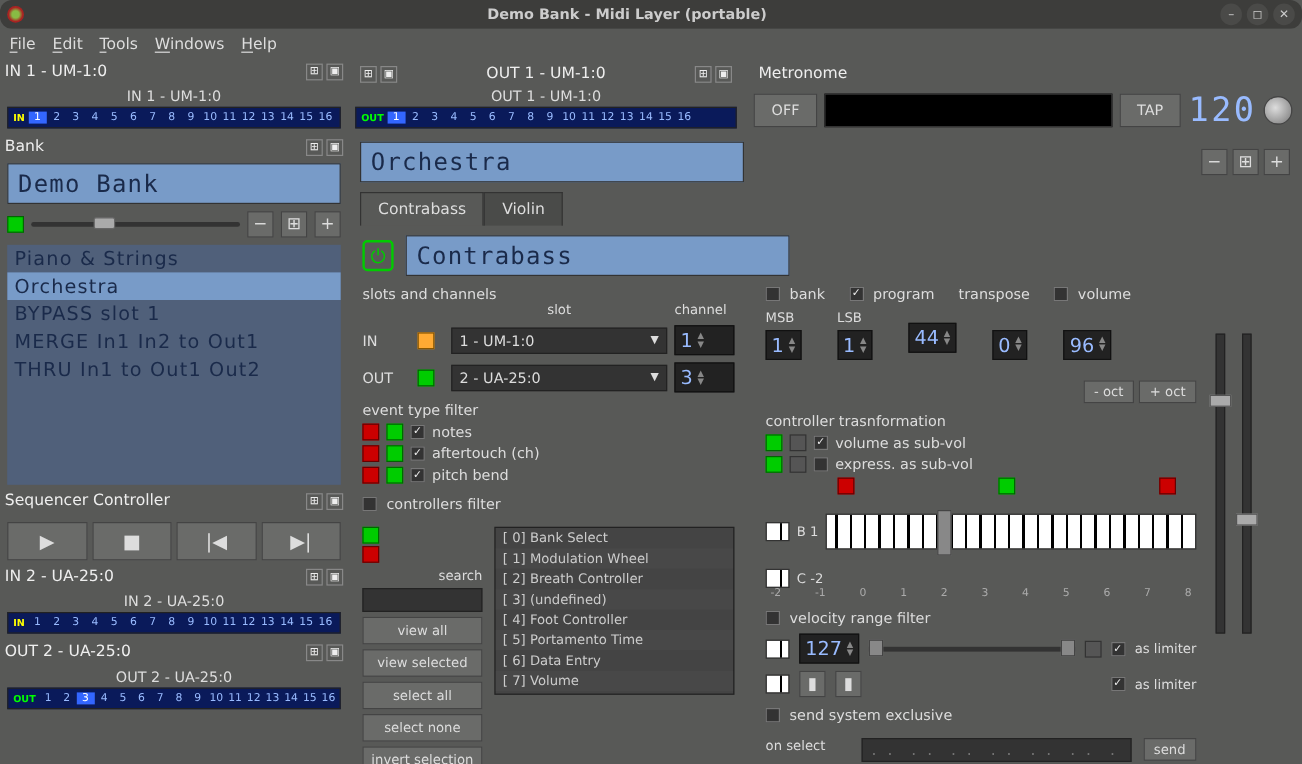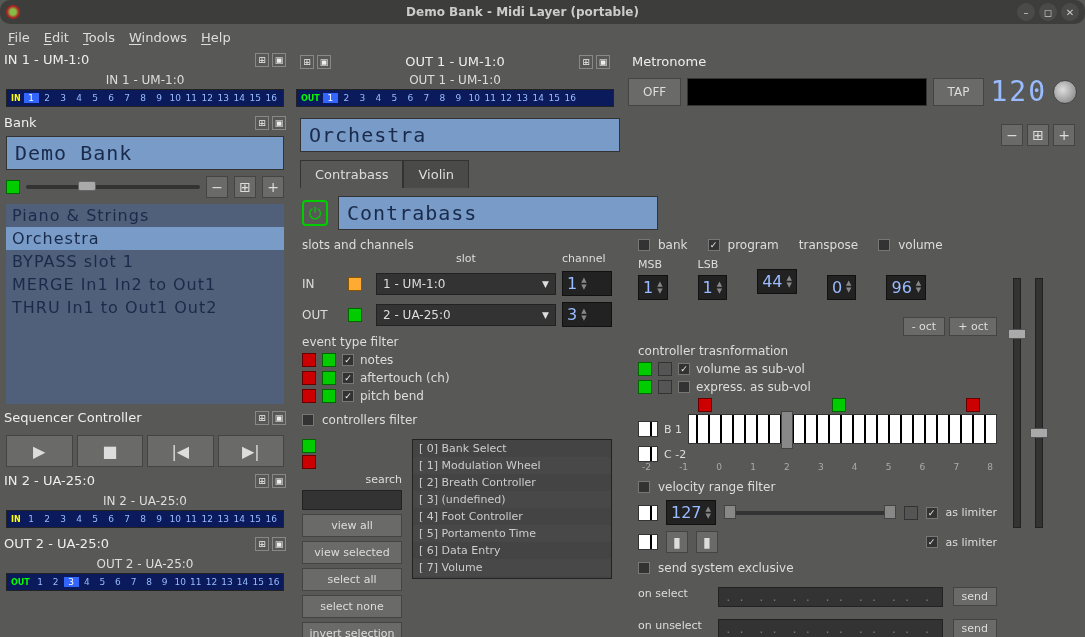--- a/index.html
+++ b/index.html
@@ -89,21 +89,21 @@
 
 .oct-btns { display: flex; gap: 4px; justify-content: flex-end; margin-top: 17px; }
 .mini-btn { background: #6a6b69; border: 1px solid #444; padding: 2px 8px; font-size: 11px; cursor: pointer; }
 
 .filters-row { display: flex; gap: 40px; margin-top: 8px; }
 .filter-col { display: flex; flex-direction: column; gap: 4px; }
 .filter-item { display: flex; align-items: center; gap: 6px; font-size: 12px; }
 
 .note-range { margin-top: 4px; }
 .nr-leds { display: flex; gap: 120px; padding-left: 60px; }
-.kbd-row { display: flex; align-items: center; gap: 6px; margin-top: 2px; }
+.kbd-row { display: flex; align-items: center; gap: 6px; margin-top: 16px; }
 .kbd-icon { width: 20px; height: 16px; background: linear-gradient(90deg, #fff 0 60%, #000 60% 70%, #fff 70%); border: 1px solid #333; }
 .kbd-mini { flex: 1; height: 30px; background: repeating-linear-gradient(90deg, #fff 0 4px, #fff 4px 7px, #000 7px 9px, #fff 9px 12px); border: 1px solid #333; position: relative; }
 .kbd-slider { position: absolute; top: -4px; height: 38px; width: 12px; background: #888; border: 1px solid #444; }
 .scale-nums { display: flex; justify-content: space-between; font-size: 9px; color: #aaa; padding: 0 4px; }
 
 .ctrl-filter { display: flex; gap: 10px; margin-top: 8px; }
 .cf-left { width: 100px; display: flex; flex-direction: column; gap: 4px; }
 .search-box { background: #333; border: 1px solid #222; height: 20px; padding: 2px 4px; color: #ccc; font-size: 11px; }
 .cf-btn { background: #6a6b69; border: 1px solid #444; padding: 4px; font-size: 11px; cursor: pointer; text-align: center; }
 .cc-list { width: 200px; height: 140px; background: #444; border: 1px solid #222; overflow: hidden; font-size: 11px; }

